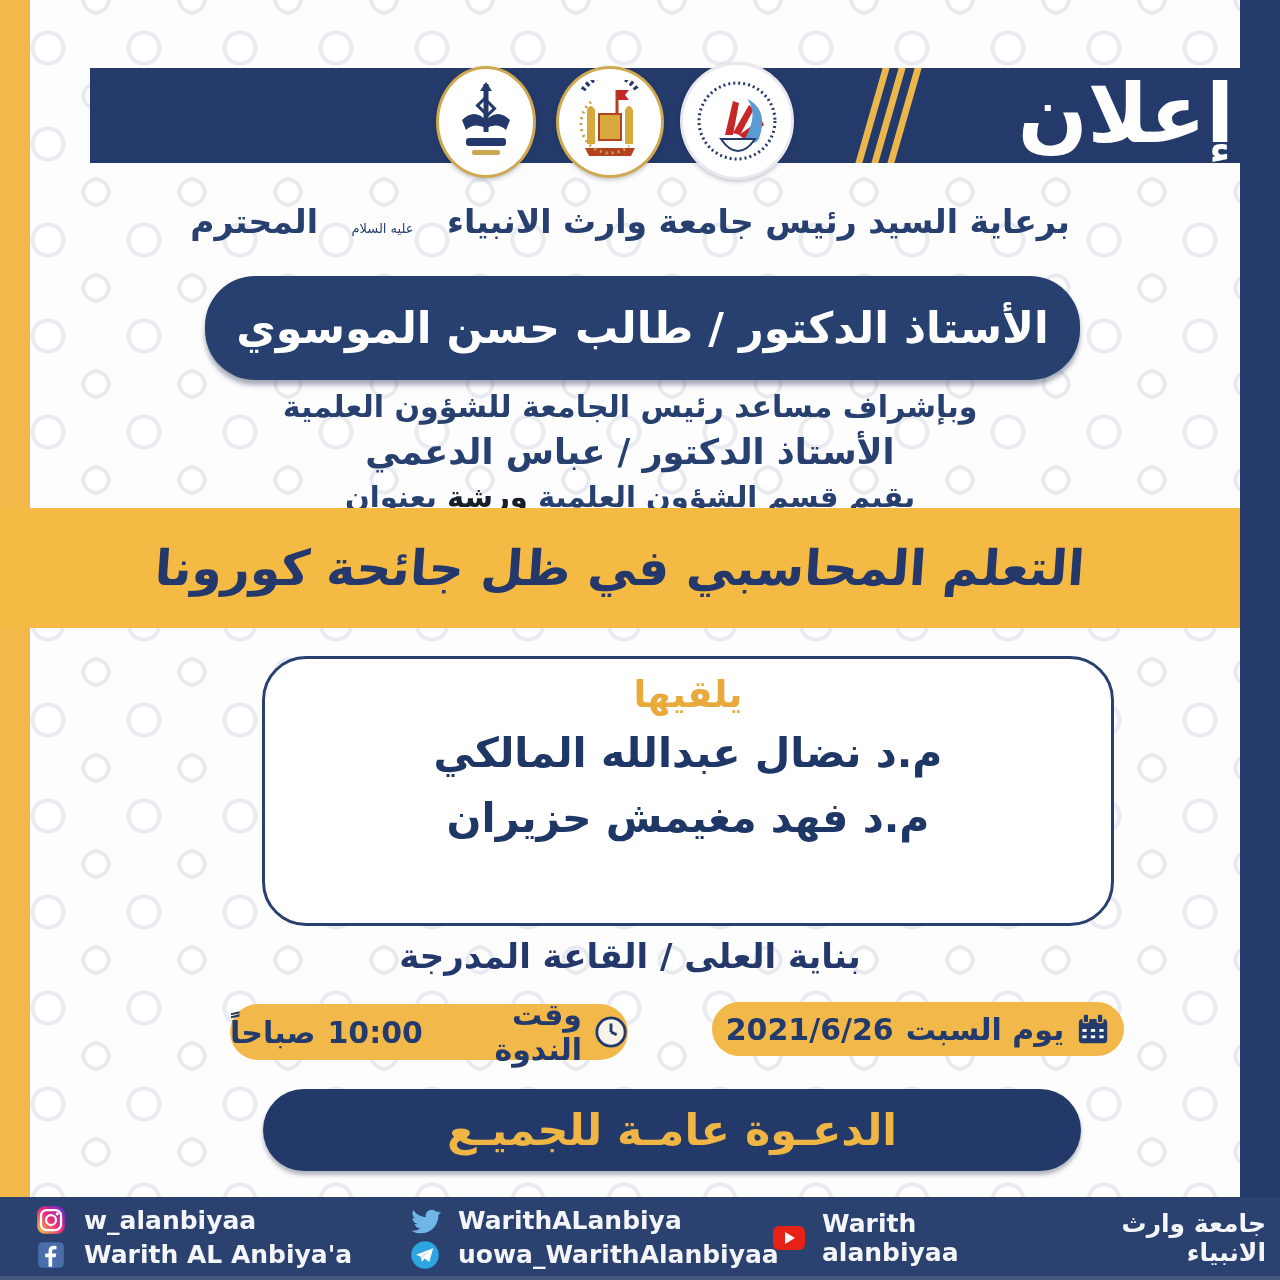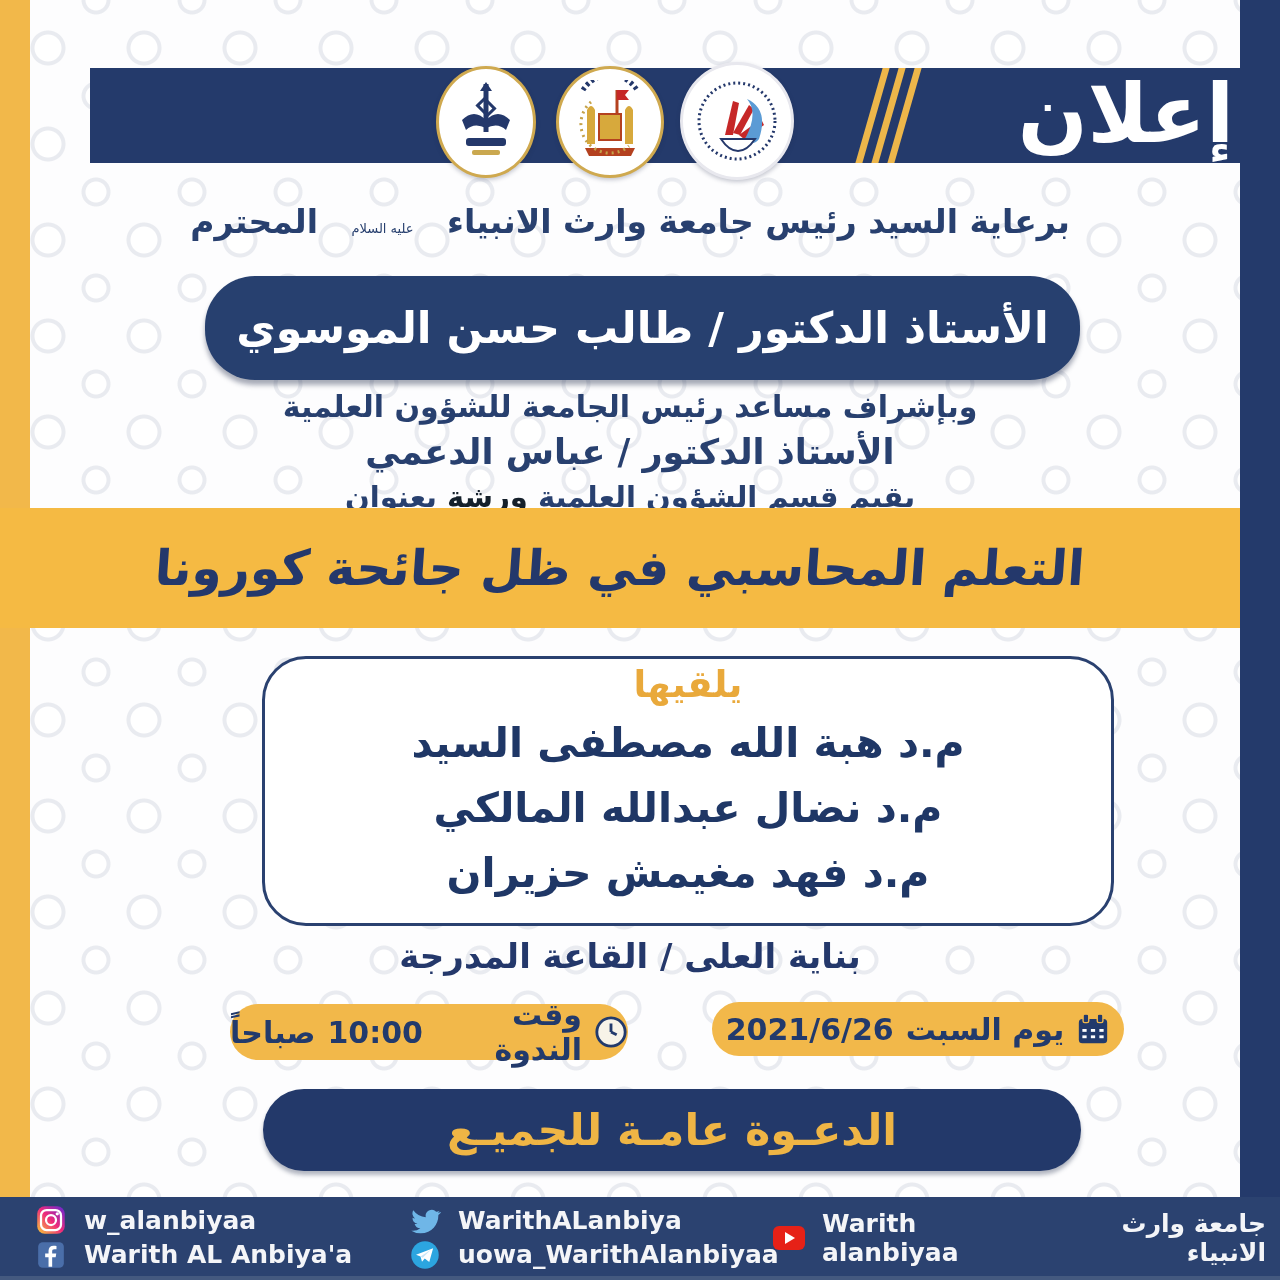--- a/index.html
+++ b/index.html
@@ -60,21 +60,21 @@
   .title-band{
     position:absolute; left:0; top:508px; width:1240px; height:120px; background:#f5ba43;
     display:flex; align-items:center; justify-content:center; direction:rtl;
   }
   .title-band .t{ color:#24386b; font-size:49px; font-weight:bold; transform:skewX(-4deg); }
 
   
   .speakers-box{
     position:absolute; left:262px; top:656px; width:852px; height:270px;
     border:3px solid #2a4170; border-radius:44px; background:#ffffff;
-    text-align:center; direction:rtl; 
+    text-align:center; direction:rtl; padding-top:10px;
   }
   .speakers-heading{ color:#e9a93b; font-size:37px; font-weight:bold; line-height:52px; }
   .speaker-name{ color:#1f3766; font-size:41px; font-weight:bold; line-height:65px; }
 
   
   .venue-line{ position:absolute; left:40px; right:60px; top:936px; text-align:center; direction:rtl;
                color:#24386b; font-size:34px; font-weight:bold; }
   .pill{
     position:absolute; background:#f2b84a; border-radius:30px;
     display:flex; align-items:center; justify-content:center; gap:12px; direction:rtl;
@@ -174,21 +174,20 @@
       <span>بعنوان</span>
     </div>
   </div>
 
   <div class="title-band">
     <div class="t">التعلم المحاسبي في ظل جائحة كورونا</div>
   </div>
 
   <div class="speakers-box">
     <div class="speakers-heading">يلقيها</div>
-    <div class="speaker-name">م.د هبة الله مصطفى السيد</div>
     <div class="speaker-name">م.د نضال عبدالله المالكي</div>
     <div class="speaker-name">م.د فهد مغيمش حزيران</div>
   </div>
 
   <div class="venue-line">بناية العلى / القاعة المدرجة</div>
 
   <div class="pill pill-date">
     <span class="sicon">
       <svg width="34" height="34" viewBox="0 0 24 24">
         <rect x="2" y="5" width="20" height="17" rx="2.5" fill="#223a6c"></rect>

